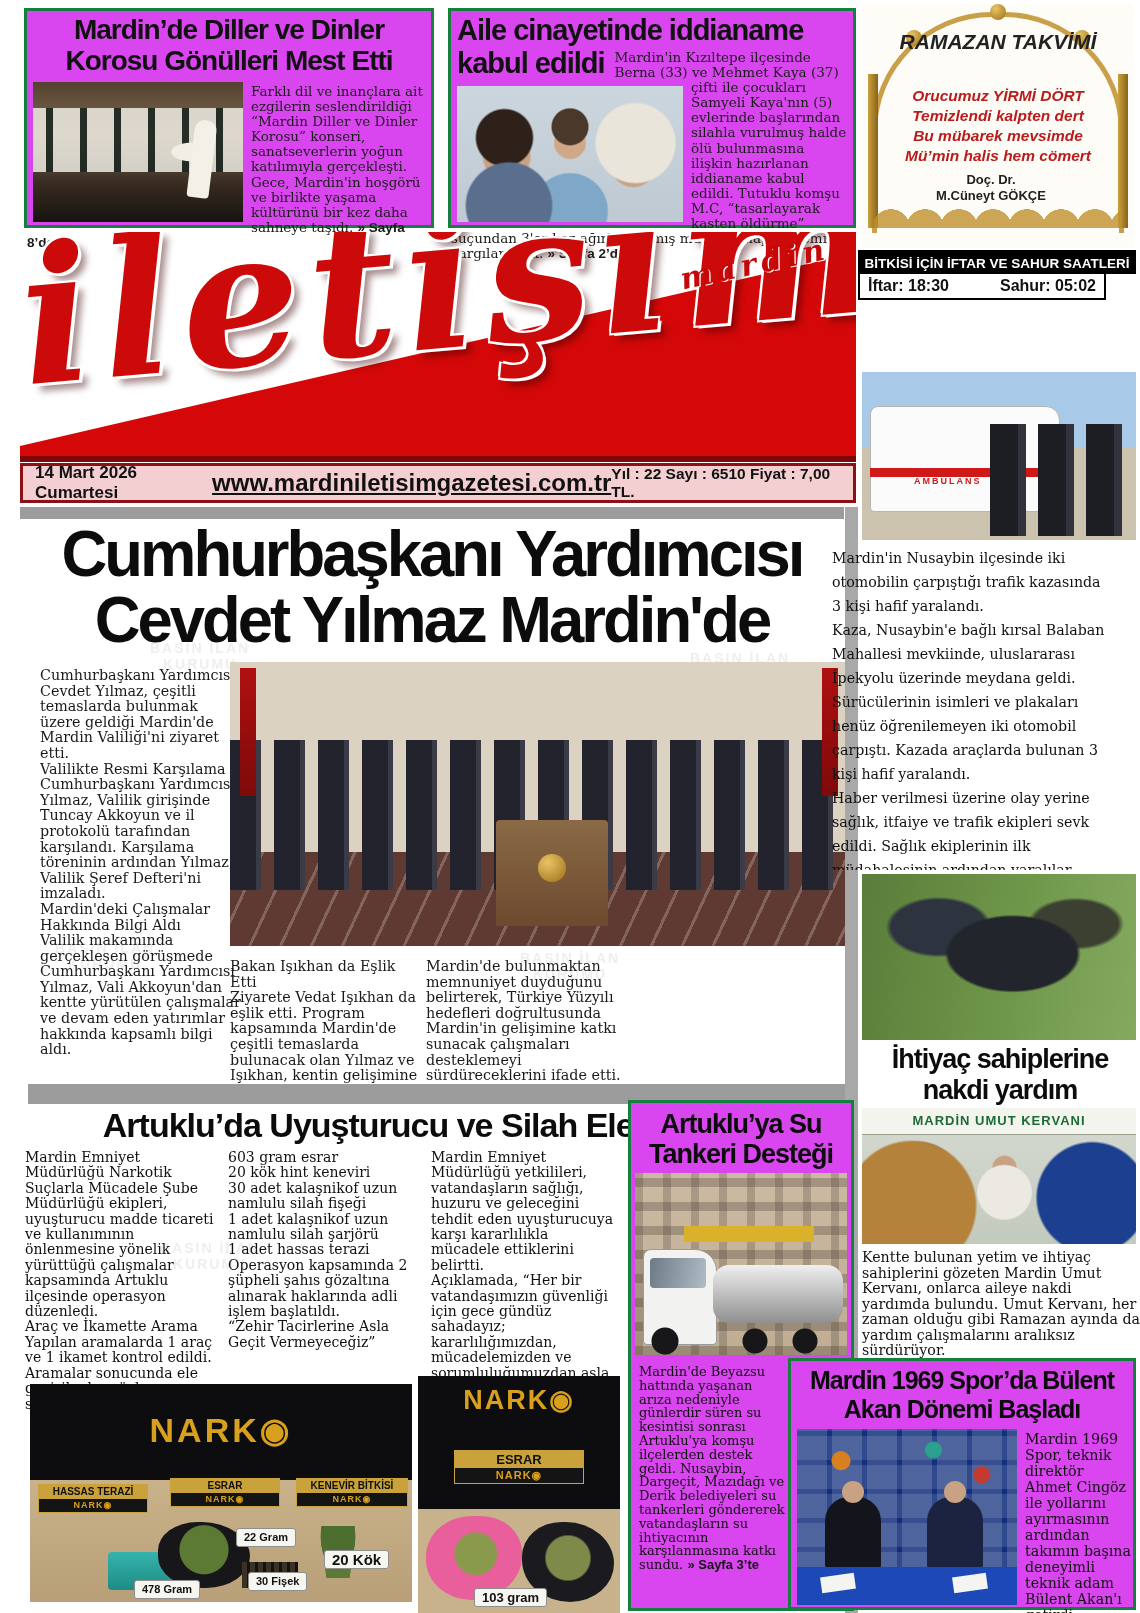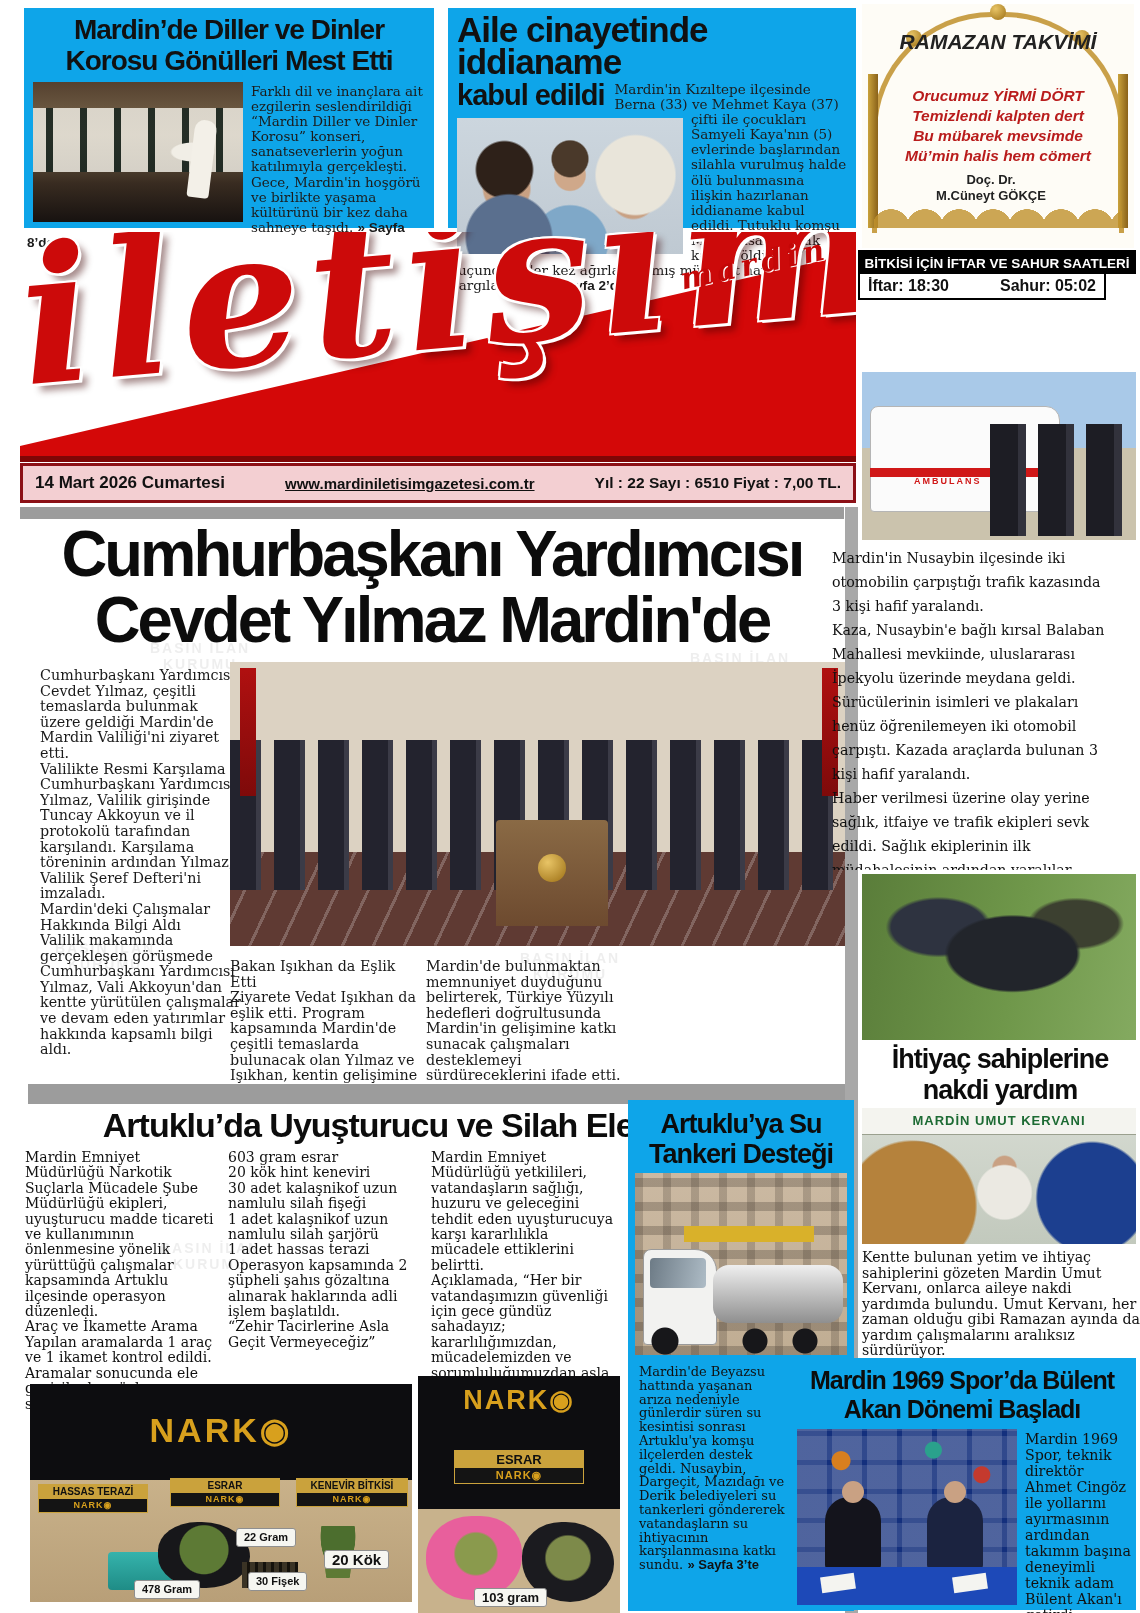--- a/index.html
+++ b/index.html
@@ -1,21 +1,21 @@
 <!DOCTYPE html>
 <html><head>
 <meta charset="utf-8">
 <style>
   html,body{margin:0;padding:0;background:#e9e9e9;}
   .page{position:relative;width:1140px;height:1613px;background:#fff;overflow:hidden;
         font-family:"Liberation Sans",sans-serif;color:#111;}
   .abs{position:absolute;}
   .serif{font-family:"DejaVu Serif",serif;}
   .pre{white-space:pre-line;}
-  .bbox{border:3px solid #0ea5e9;background:#0ea5e9;box-sizing:border-box;}
+  .bbox{border:3px solid #15803d;background:#d946ef;box-sizing:border-box;}
   .wm{position:absolute;color:#8a8a8a;opacity:.14;font-weight:bold;font-size:14px;
       letter-spacing:2px;white-space:pre-line;text-align:center;z-index:0;pointer-events:none;}
   .z{z-index:1;}
 
   
   #box-choir{left:24px;top:8px;width:410px;height:220px;}
   .choir-head{font-size:28px;line-height:31px;font-weight:bold;text-align:center;
               letter-spacing:-1px;padding:3px 2px 2px;}
   .choir-photo{float:left;width:210px;height:140px;margin:4px 8px 0 6px;
      background:
@@ -24,21 +24,21 @@
        linear-gradient(180deg,#55412f 0%,#7d6b50 38%,#392c21 72%,#171210 100%);
      background-size:100% 100%, 100% 46%, 100% 100%;
      background-position:0 0, 0 34%, 0 0;background-repeat:no-repeat;}
   .choir-conductor{left:158px;top:38px;width:22px;height:78px;background:#f3f0e8;
      border-radius:10px 10px 4px 4px;transform:rotate(7deg);}
   .choir-body{font-size:13.5px;line-height:15.1px;padding:6px 6px 0 0;color:#1c1c1c;}
   .pageref{font-family:"Liberation Sans",sans-serif;font-weight:bold;}
 
   
   #box-family{left:448px;top:8px;width:408px;height:220px;}
-  .family-head1{font-size:35px;line-height:32px;font-weight:bold;letter-spacing:-1px;padding:3px 4px 0 6px;}
+  .family-head1{font-size:29px;line-height:32px;font-weight:bold;letter-spacing:-1px;padding:3px 4px 0 6px;}
   .family-head2{float:left;font-size:29px;line-height:34px;font-weight:bold;letter-spacing:-1px;
                 padding:0 10px 4px 6px;}
   .family-photo{float:left;clear:left;width:226px;height:136px;margin:2px 8px 2px 6px;
      background:
        radial-gradient(circle at 23% 88%, #5a6f8e 0 20%, rgba(0,0,0,0) 21%),
        radial-gradient(circle at 50% 92%, #7fa8c8 0 22%, rgba(0,0,0,0) 23%),
        radial-gradient(circle at 21% 38%, #2e2119 0 14%, rgba(0,0,0,0) 15%),
        radial-gradient(circle at 22% 52%, #c9a183 0 12%, rgba(0,0,0,0) 13%),
        radial-gradient(circle at 50% 30%, #4a392a 0 12%, rgba(0,0,0,0) 13%),
        radial-gradient(circle at 50% 42%, #cfa88a 0 11%, rgba(0,0,0,0) 12%),
@@ -81,21 +81,21 @@
      text-shadow:3px 3px 0 #fff,-2px -2px 0 #fff,2px -2px 0 #fff,-2px 2px 0 #fff,7px 8px 7px rgba(60,0,0,.45);}
   .mh-region{position:absolute;right:26px;top:14px;font-family:"DejaVu Serif",serif;
      font-style:italic;font-weight:bold;font-size:30px;letter-spacing:5px;color:#c40707;
      transform:rotate(-12deg);text-shadow:1px 1px 0 #fff;}
 
   
   #dateline{left:20px;top:463px;width:836px;height:40px;background:#f3cfd2;
      border:3px solid #8c1016;box-sizing:border-box;display:flex;align-items:center;
      justify-content:space-between;padding:0 12px;}
   .dl-date{font-weight:bold;font-size:17px;}
-  .dl-site{font-weight:bold;font-size:15px;text-decoration:underline;}
+  .dl-site{font-weight:bold;font-size:24px;text-decoration:underline;}
   .dl-issue{font-weight:bold;font-size:15.5px;}
 
   #main-graybar{left:20px;top:507px;width:824px;height:12px;background:#9c9c9c;}
   .main-hl{left:20px;width:824px;text-align:center;font-weight:bold;color:#0c0c0c;
      font-size:64px;line-height:66px;letter-spacing:-3px;transform:scaleX(.99);}
   #main-hl1{top:521px;} #main-hl2{top:587px;}
 
   .bodytxt{font-size:14.3px;line-height:15.6px;color:#1a1a1a;}
   #main-col1{left:25px;top:668px;width:202px;height:408px;overflow:hidden;margin-left:15px;}
   #main-photo{left:230px;top:662px;width:618px;height:284px;

